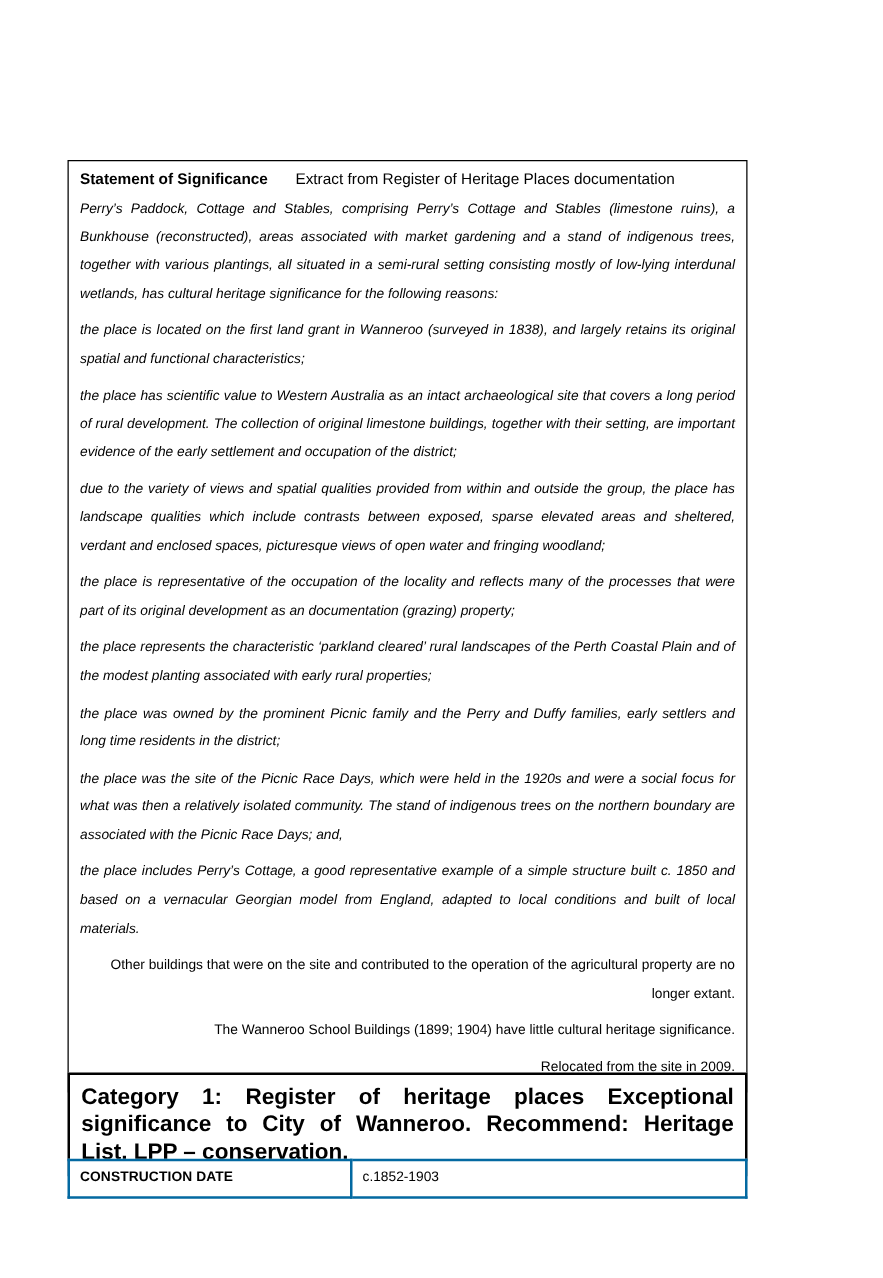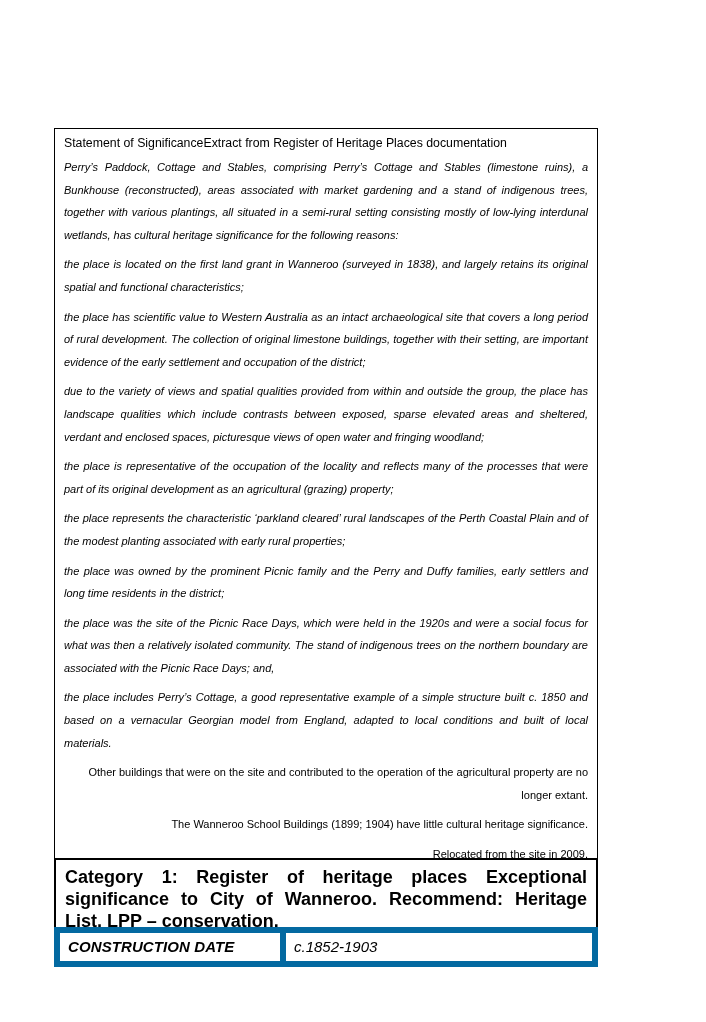--- a/index.html
+++ b/index.html
@@ -34,24 +34,25 @@
     background: #ffffff;
   }
 
   .sos-header {
     font-size: 12.3px;
     line-height: 17px;
     white-space: nowrap;
     margin-bottom: 4px;
   }
   .sos-header .sos-title {
-    font-weight: normal;
+    font-weight: bold;
   }
   .sos-header .sos-extract {
     font-weight: normal;
+    padding-left: 22px;
   }
 
   .para {
     font-size: 11px;
     line-height: 22.6px;
     text-align: justify;
     text-justify: inter-word;
     margin: 0 0 7px 0;
     font-style: italic;
   }
@@ -86,27 +87,26 @@
   
   .cd-table {
     position: absolute;
     left: 54px;
     top: 927px;
     width: 544px;
     border-collapse: collapse;
     background: #ffffff;
   }
   .cd-table td {
-    border: 6px solid #0369a1;
-    font-size: 15px;
+    border: 2px solid #0369a1;
+    font-size: 11px;
     line-height: 17px;
     padding: 5px 8px 6px 8px;
     vertical-align: middle;
     box-sizing: border-box;
-    font-style: italic;
   }
   .cd-label {
     width: 226px;
     font-weight: bold;
     letter-spacing: 0.1px;
   }
   .cd-value {
     font-weight: normal;
   }
 </style>
@@ -118,21 +118,21 @@
   <div class="sos-box">
 
     <div class="sos-header">
       <span class="sos-title">Statement of Significance</span><span class="sos-extract">Extract from Register of Heritage Places documentation</span>
     </div>
 
     <p class="para">Perry’s Paddock, Cottage and Stables, comprising Perry’s Cottage and Stables (limestone ruins), a Bunkhouse (reconstructed), areas associated with market gardening and a stand of indigenous trees, together with various plantings, all situated in a semi-rural setting consisting mostly of low-lying interdunal wetlands, has cultural heritage significance for the following reasons:</p>
     <p class="para">the place is located on the first land grant in Wanneroo (surveyed in 1838), and largely retains its original spatial and functional characteristics;</p>
     <p class="para">the place has scientific value to Western Australia as an intact archaeological site that covers a long period of rural development. The collection of original limestone buildings, together with their setting, are important evidence of the early settlement and occupation of the district;</p>
     <p class="para">due to the variety of views and spatial qualities provided from within and outside the group, the place has landscape qualities which include contrasts between exposed, sparse elevated areas and sheltered, verdant and enclosed spaces, picturesque views of open water and fringing woodland;</p>
-    <p class="para">the place is representative of the occupation of the locality and reflects many of the processes that were part of its original development as an agricultural (grazing) property;</p>
+    <p class="para">the place is representative of the occupation of the locality and reflects many of the processes that were part of its original development as an documentation (grazing) property;</p>
     <p class="para">the place represents the characteristic ‘parkland cleared’ rural landscapes of the Perth Coastal Plain and of the modest planting associated with early rural properties;</p>
     <p class="para">the place was owned by the prominent Picnic family and the Perry and Duffy families, early settlers and long time residents in the district;</p>
     <p class="para">the place was the site of the Picnic Race Days, which were held in the 1920s and were a social focus for what was then a relatively isolated community. The stand of indigenous trees on the northern boundary are associated with the Picnic Race Days; and,</p>
     <p class="para">the place includes Perry’s Cottage, a good representative example of a simple structure built c. 1850 and based on a vernacular Georgian model from England, adapted to local conditions and built of local materials.</p>
     <p class="para upright">Other buildings that were on the site and contributed to the operation of the agricultural property are no longer extant.</p>
     <p class="para upright">The Wanneroo School Buildings (1899; 1904) have little cultural heritage significance.</p>
     <p class="para upright">Relocated from the site in 2009.</p>
 
   </div>
 

